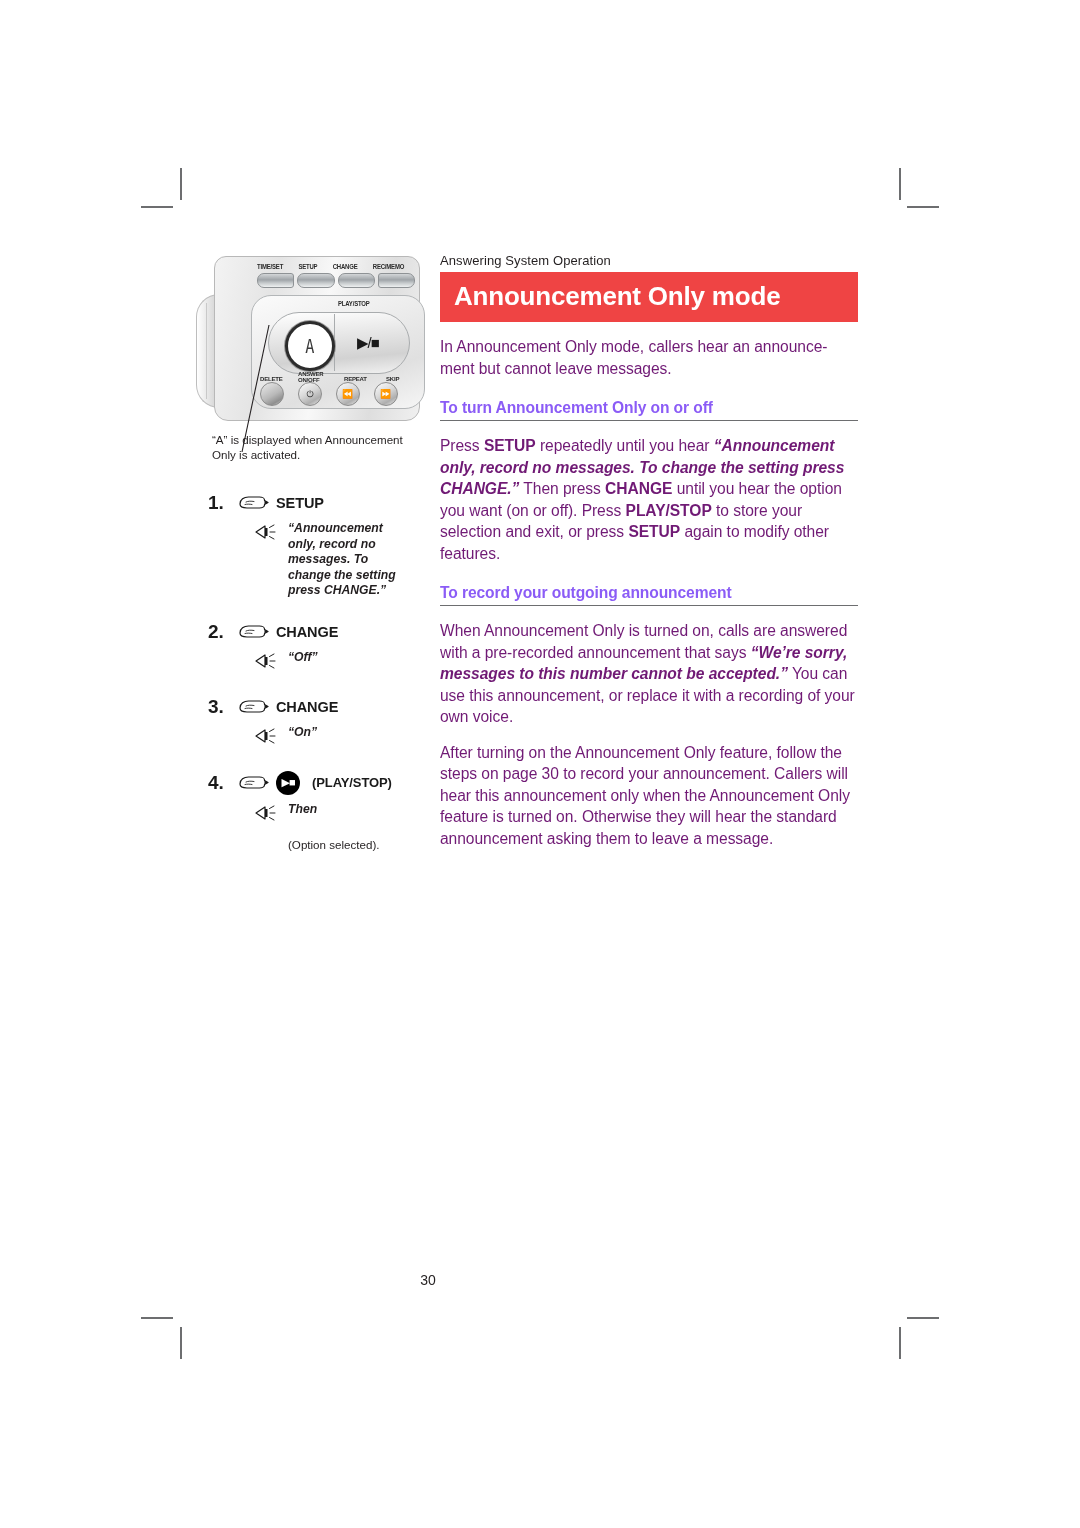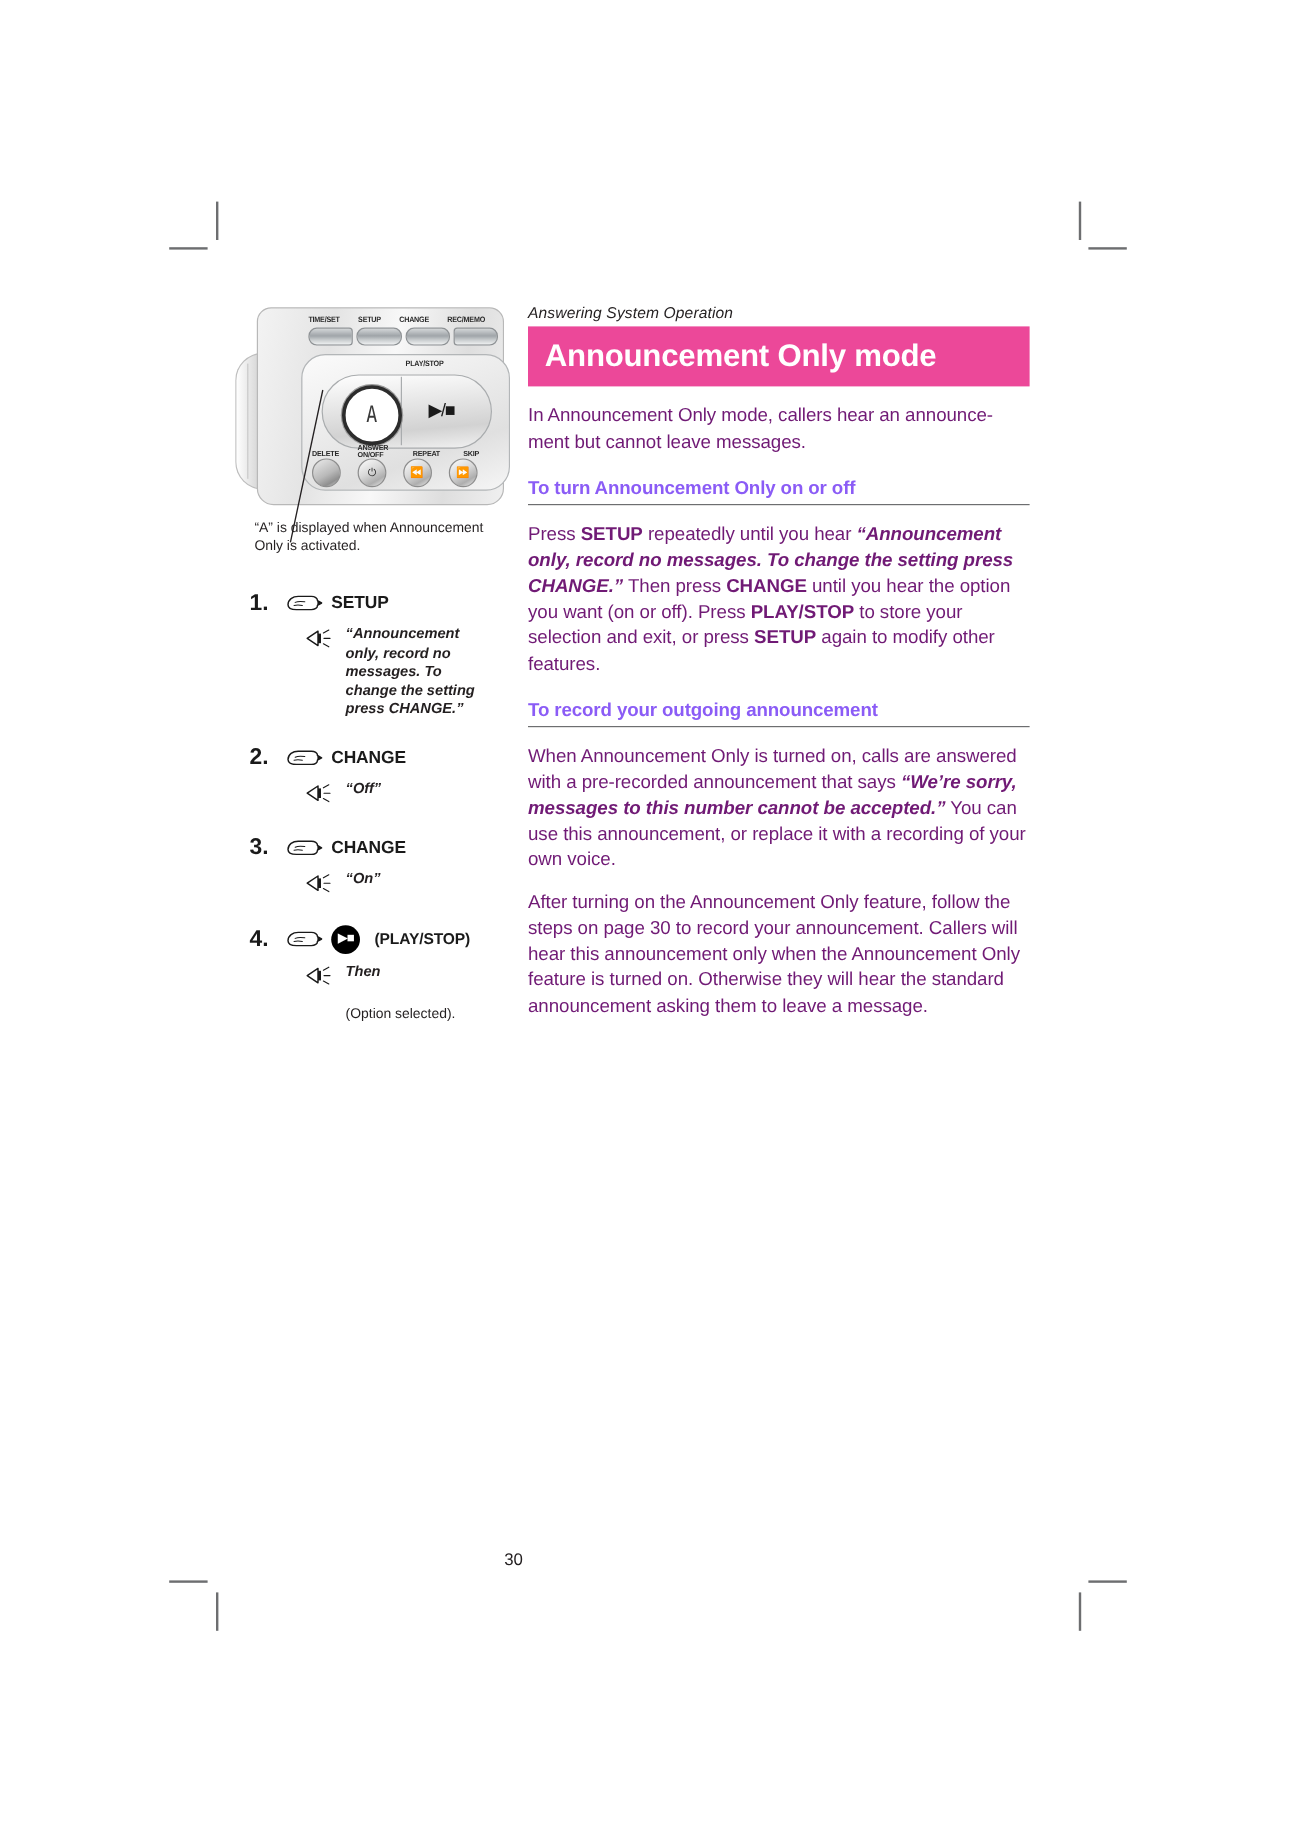--- a/index.html
+++ b/index.html
@@ -278,27 +278,26 @@
 
   
   #right-col {
     position: absolute;
     left: 440px;
     top: 253px;
     width: 418px;
   }
   .running-head {
     font-size: 13px;
-    font-style: italic;
     color: #231f20;
     margin-bottom: 4px;
     letter-spacing: 0.1px;
   }
   .title-bar {
-    background: #ec4899;
+    background: #ef4444;
     color: #ffffff;
     padding: 11px 14px 13px 14px;
   }
   .title-bar h1 {
     margin: 0;
     font-size: 26px;
     font-weight: 700;
     letter-spacing: -0.2px;
     line-height: 1;
   }
@@ -323,21 +322,20 @@
 
   
   #folio {
     position: absolute;
     left: 0;
     top: 1272px;
     width: 856px;
     text-align: center;
     font-size: 14px;
     color: #231f20;
-    margin-top: 19px;
   }
 </style>
 </head>
 <body>
 
 <div id="page">
 
   <div class="crop-v" style="left:180px; top:168px; height:32px;"></div>
   <div class="crop-h" style="left:141px; top:206px; width:32px;"></div>
 

